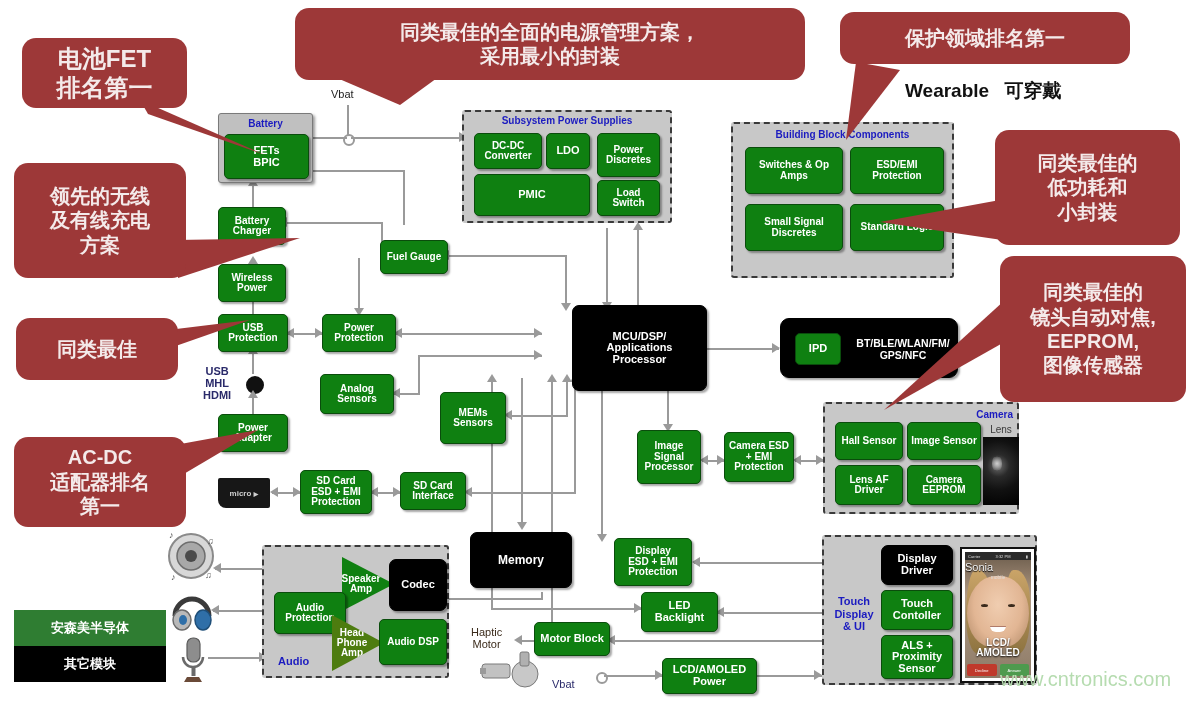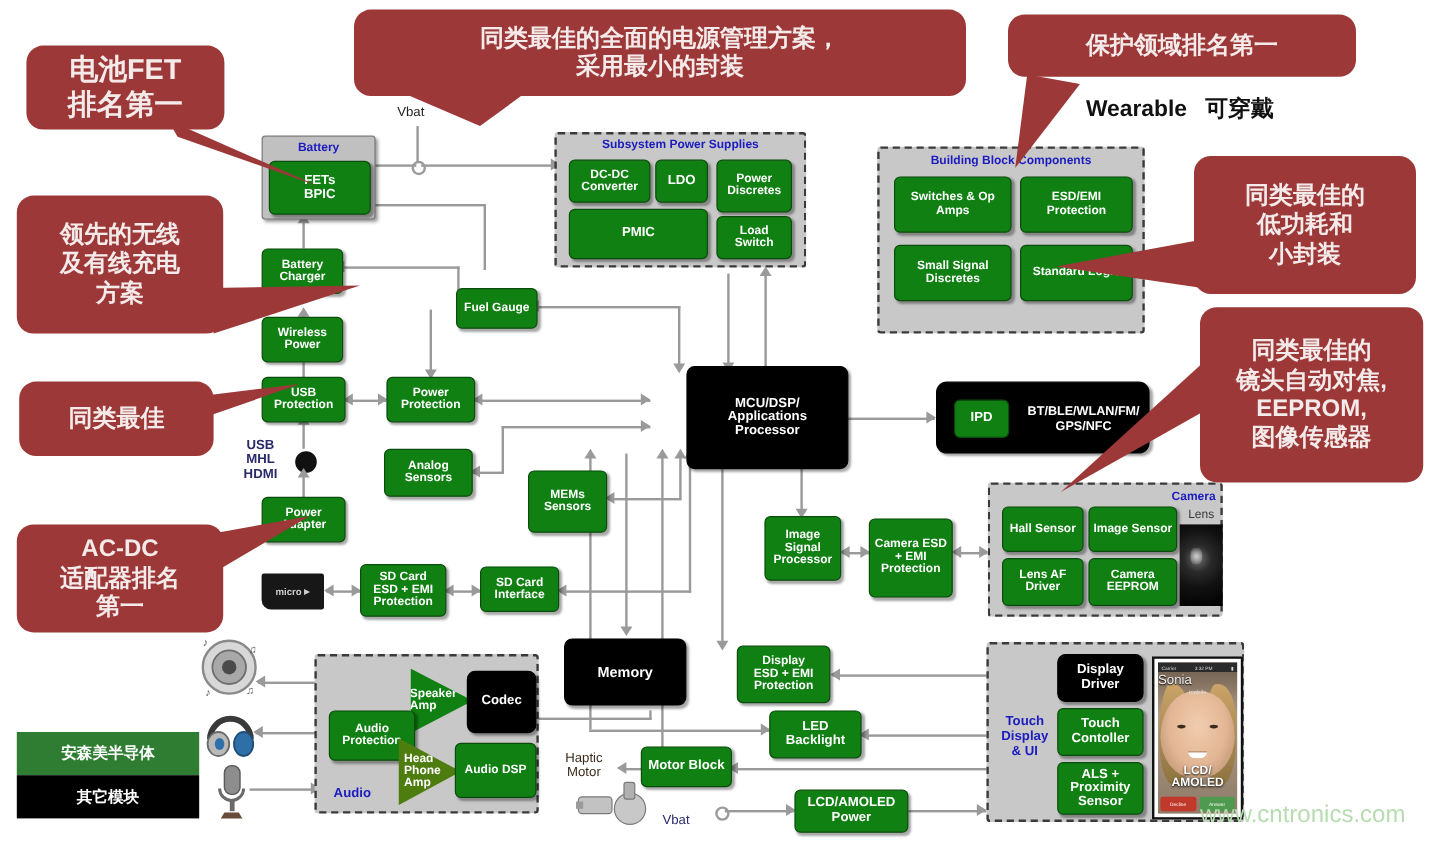--- a/index.html
+++ b/index.html
@@ -29,21 +29,21 @@
   .ar-u{border-left:5px solid transparent;border-right:5px solid transparent;border-bottom:8px solid #9a9a9a;}
   .ar-d{border-left:5px solid transparent;border-right:5px solid transparent;border-top:8px solid #9a9a9a;}
   .node{position:absolute;width:8px;height:8px;border-radius:50%;background:#fff;border:2px solid #9a9a9a;}
   .nodeF{position:absolute;width:14px;height:14px;border-radius:50%;background:#111;border:2px solid #111;}
 
   .lbl{position:absolute;color:#222;font-weight:normal;}
   .lblb{position:absolute;color:#1b1bc0;font-weight:bold;}
 
   
   .tri{position:absolute;display:flex;align-items:center;justify-content:center;color:#fff;
-       font-weight:bold;line-height:1.0;}
+       font-weight:bold;text-align:center;line-height:1.0;}
 
   .legend{position:absolute;}
   .legend .a{background:#2f7d32;color:#fff;}
   .legend .b{background:#000;color:#fff;}
   .legend div{display:flex;align-items:center;justify-content:center;font-weight:bold;}
 
   .watermark{position:absolute;color:#b6dcb0;font-weight:normal;letter-spacing:0px;}
 
   
   .phone{position:absolute;background:#fff;border:2px solid #111;}
@@ -335,21 +335,21 @@
   <div class="blk black" style="left:780px;top:318px;width:178px;height:60px;border-radius:9px;">
     <div class="blk green" style="left:14px;top:14px;width:46px;height:32px;font-size:11px;position:absolute;">IPD</div>
     <div style="position:absolute;left:66px;top:0;width:112px;height:60px;display:flex;align-items:center;justify-content:center;
          font-size:10.5px;white-space:pre;text-align:center;line-height:1.15;">BT/BLE/WLAN/FM/
 GPS/NFC</div>
   </div>
 
   <div class="blk green" style="left:637px;top:430px;width:64px;height:54px;font-size:10px;white-space:pre;">Image
 Signal
 Processor</div>
-  <div class="blk green" style="left:724px;top:432px;width:70px;height:66px;font-size:10px;white-space:pre;">Camera ESD
+  <div class="blk green" style="left:724px;top:432px;width:70px;height:50px;font-size:10px;white-space:pre;">Camera ESD
 + EMI
 Protection</div>
 
   <div class="blk black" style="left:470px;top:532px;width:102px;height:56px;font-size:12px;">Memory</div>
 
   <div class="blk green" style="left:614px;top:538px;width:78px;height:48px;font-size:10px;white-space:pre;">Display
 ESD + EMI
 Protection</div>
   <div class="blk green" style="left:641px;top:592px;width:77px;height:40px;font-size:11px;white-space:pre;">LED
 Backlight</div>

